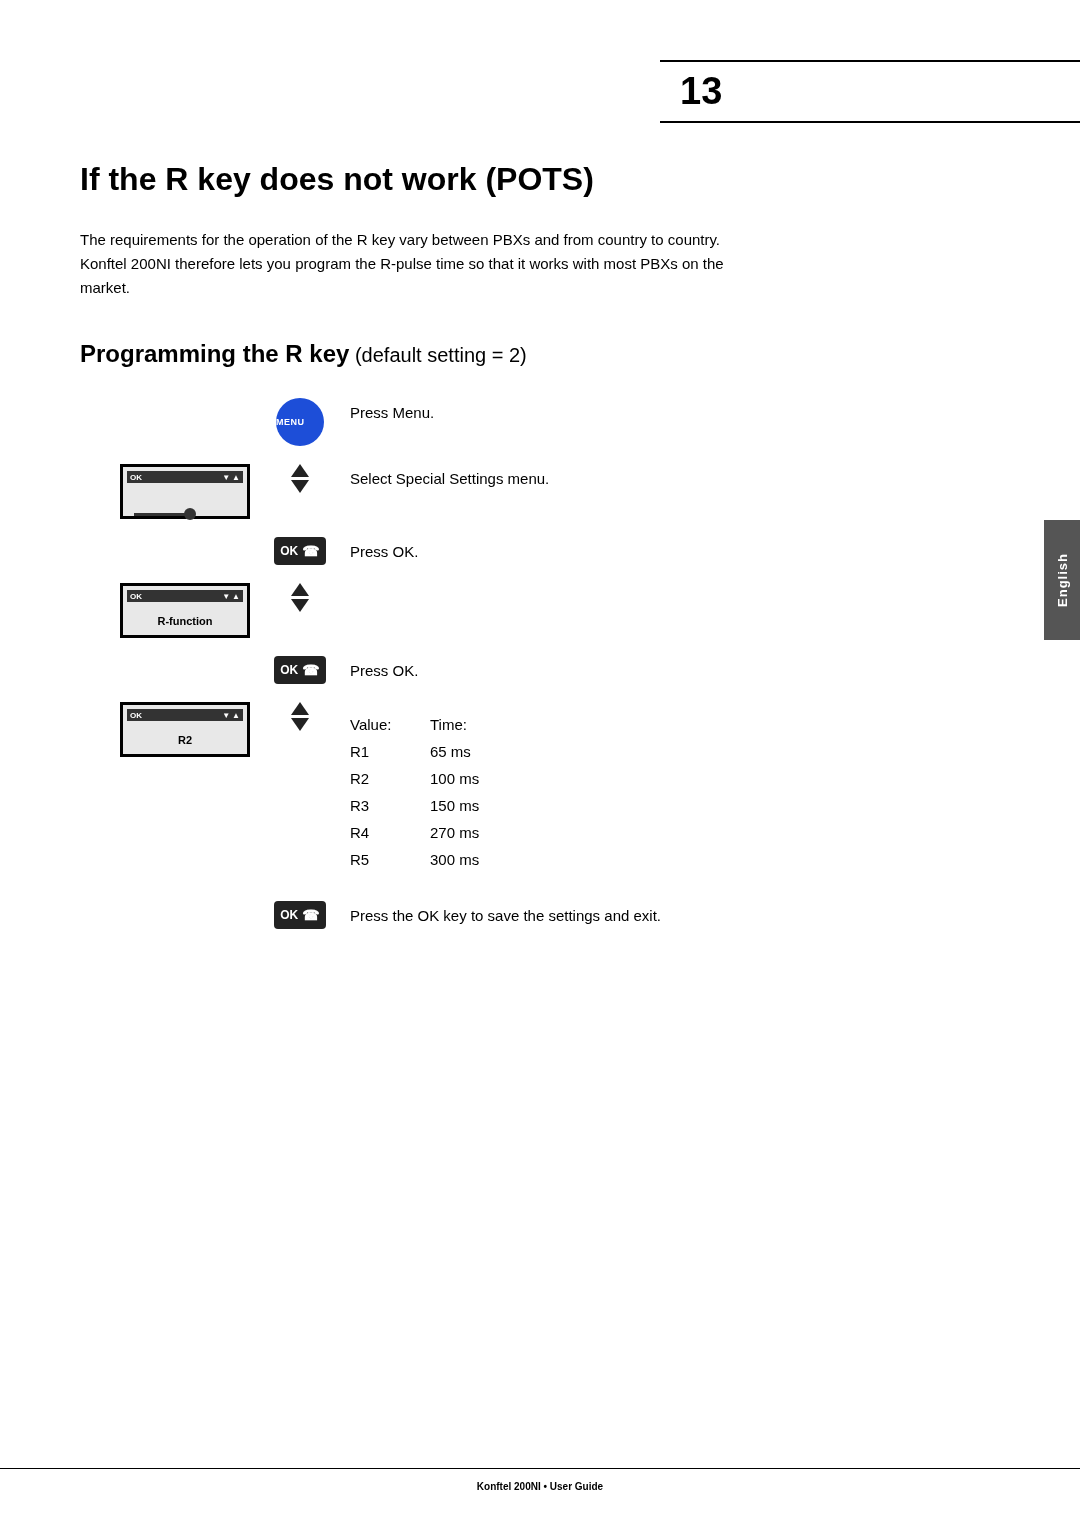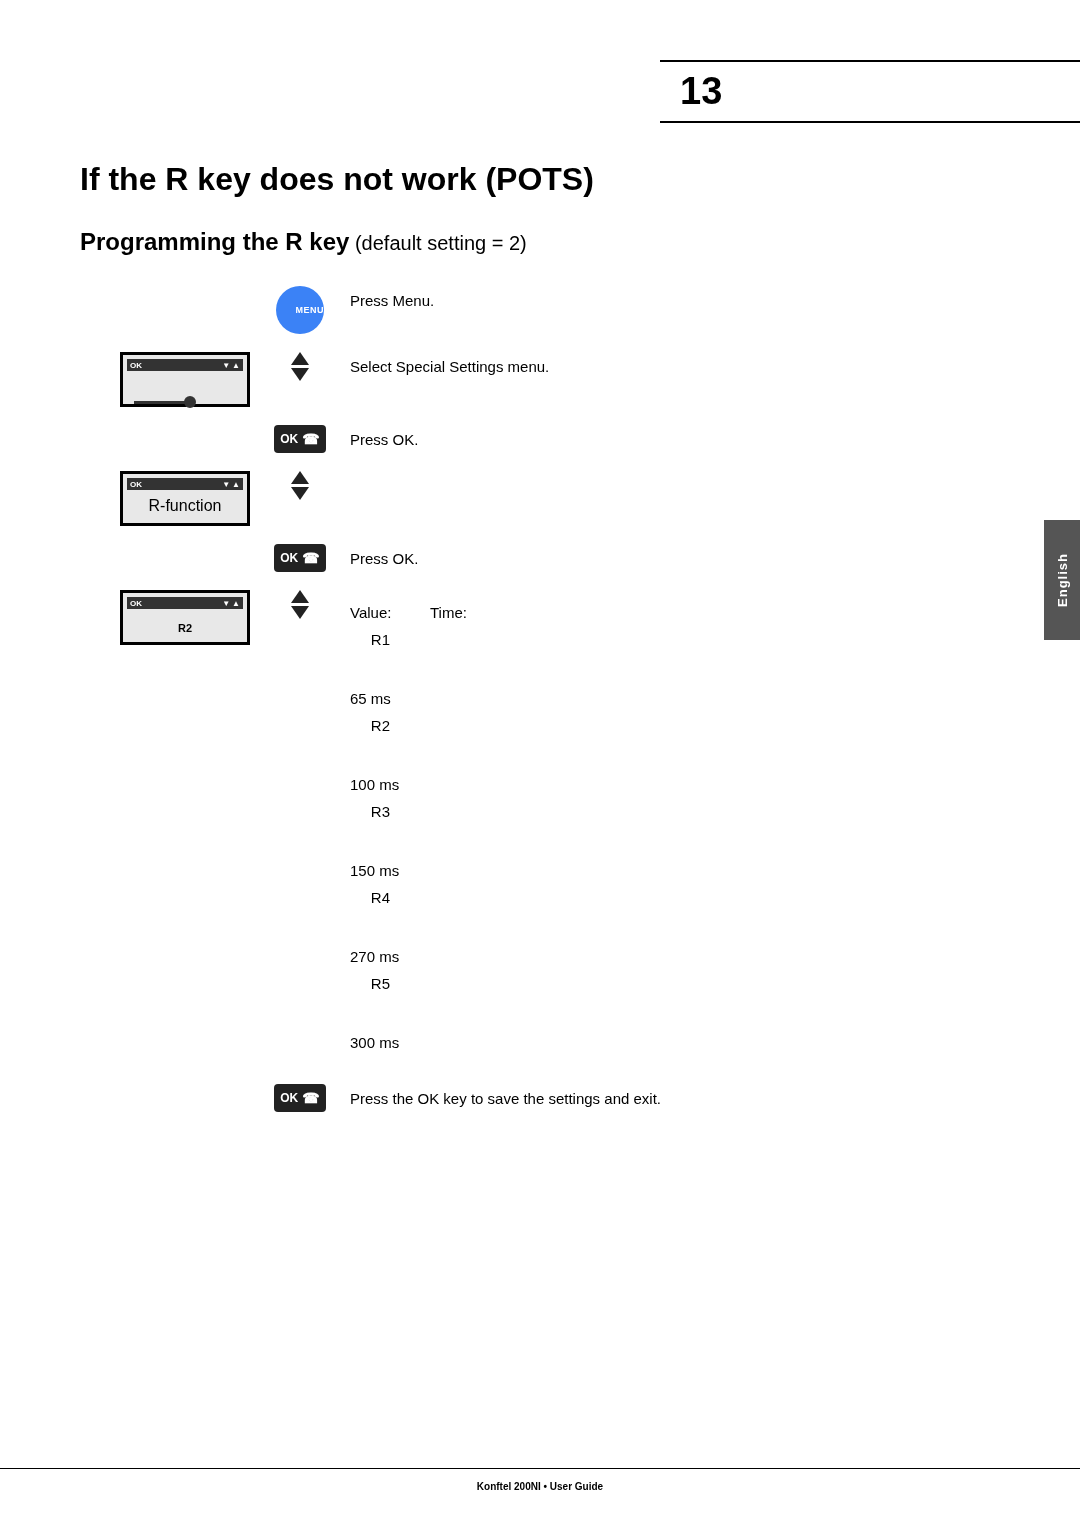--- a/index.html
+++ b/index.html
@@ -101,27 +101,27 @@
       line-height: 1.5;
       padding-left: 10px;
       padding-top: 4px;
     }
 
     
     .menu-icon {
       width: 48px;
       height: 48px;
       border-radius: 50%;
-      background: #3b82f6;
+      background: #1d4ed8;
       color: #fff;
       font-size: 9px;
       font-weight: bold;
       display: flex;
       align-items: center;
-      justify-content: flex-end;
+      justify-content: flex-start;
       letter-spacing: 0.5px;
     }
 
     
     .ok-icon {
       width: 52px;
       height: 28px;
       background: #222;
       border-radius: 4px;
       display: flex;
@@ -204,27 +204,25 @@
     }
 
     .value-table .table-header {
       display: flex;
       gap: 40px;
       font-weight: normal;
     }
 
     .value-table .table-row-item {
       display: flex;
-      gap: 32px;
-      flex-direction: column;
+      gap: 40px;
     }
 
     .value-col-1 {
       width: 40px;
-      text-align: right;
     }
 
     .value-col-2 {
       width: 80px;
     }
 
     
     .footer {
       position: absolute;
       bottom: 40px;
@@ -255,20 +253,21 @@
 </div>
 
 <div style="position:absolute; right:0; top:520px; width:36px; height:120px; background:#555; display:flex; align-items:center; justify-content:center;">
   <span style="color:#fff; font-size:13px; font-weight:bold; writing-mode:vertical-rl; text-orientation:mixed; transform:rotate(180deg); letter-spacing:1px;">English</span>
 </div>
 
 <div class="main-content">
 
   <h1 class="section-title">If the R key does not work (POTS)</h1>
 
+  <p class="body-text">The requirements for the operation of the R key vary between PBXs and from country to country. Konftel 200NI therefore lets you program the R-pulse time so that it works with most PBXs on the market.</p>
 
   <div style="margin-bottom:30px;">
     <span style="font-size:24px; font-weight:bold;">Programming the R key</span><span style="font-size:20px; font-weight:normal;"> (default setting = 2)</span>
   </div>
 
   <div class="steps-container">
 
     <div class="step-row">
       <div class="step-left"></div>
       <div class="step-middle">
@@ -324,21 +323,21 @@
     <div class="step-row">
       <div class="step-left">
         <div class="lcd-screen lcd-screen-rfunc" style="width:130px; height:55px; position:relative;">
           <div class="lcd-top-bar">
             <span class="ok-text">OK</span>
             <div class="arrows-small">
               <span>▼</span>
               <span>▲</span>
             </div>
           </div>
-          <span class="lcd-label" style="font-size:16px; font-weight:normal; position:absolute; bottom:8px; left:50%; transform:translateX(-50%); white-space:nowrap;margin-top:30px;">R-function</span>
+          <span class="lcd-label" style="font-size:11px; font-weight:bold; position:absolute; bottom:8px; left:50%; transform:translateX(-50%); white-space:nowrap;margin-top:30px;">R-function</span>
         </div>
       </div>
       <div class="step-middle">
         <div class="nav-updown">
           <div style="display:flex; flex-direction:column; gap:3px;">
             <div style="width:0;height:0;border-left:9px solid transparent;border-right:9px solid transparent;border-bottom:13px solid #222;"></div>
             <div style="width:0;height:0;border-left:9px solid transparent;border-right:9px solid transparent;border-top:13px solid #222;"></div>
           </div>
         </div>
       </div>

